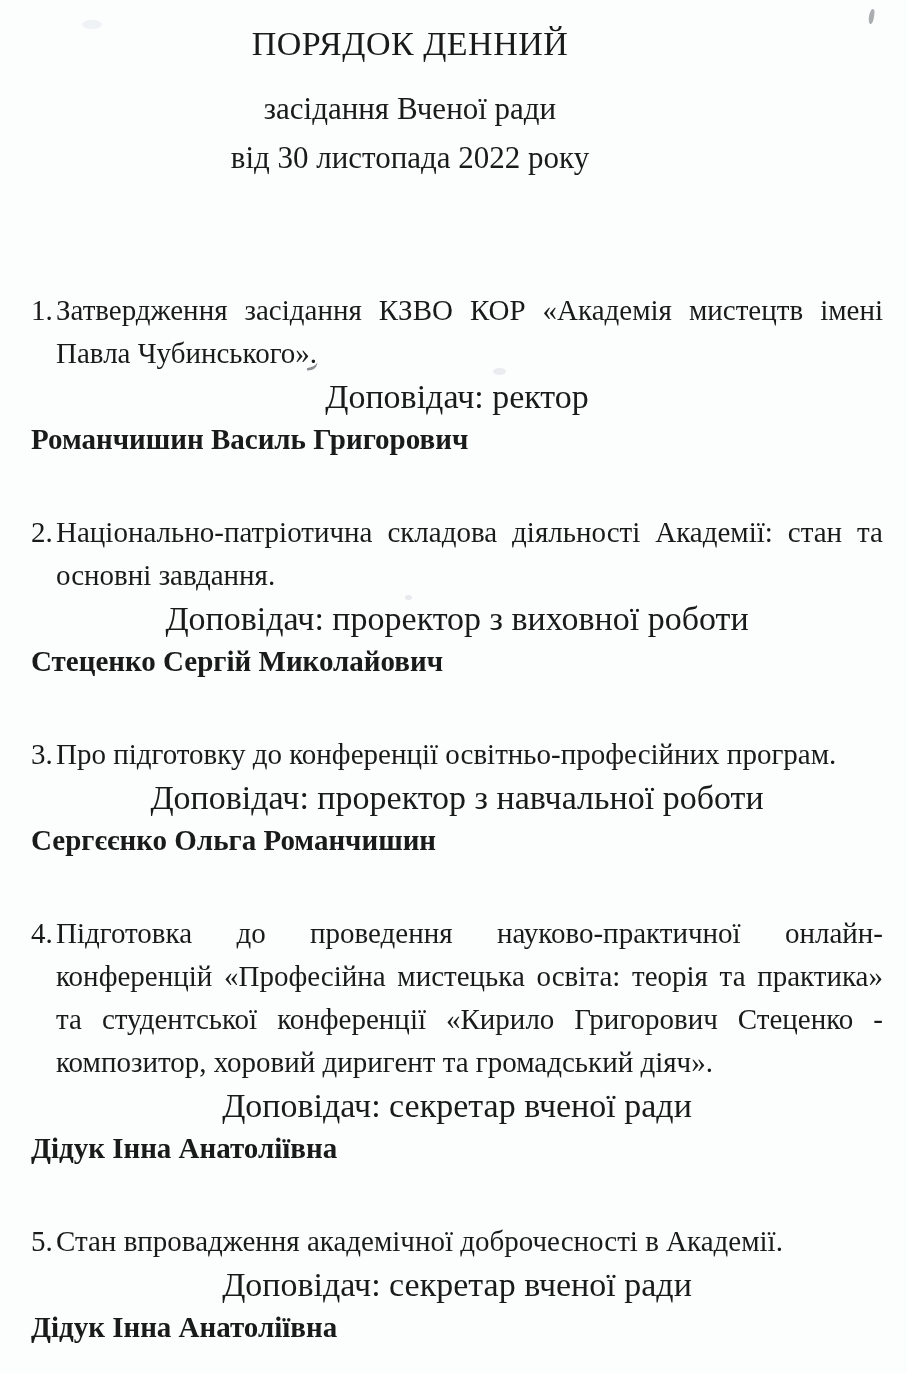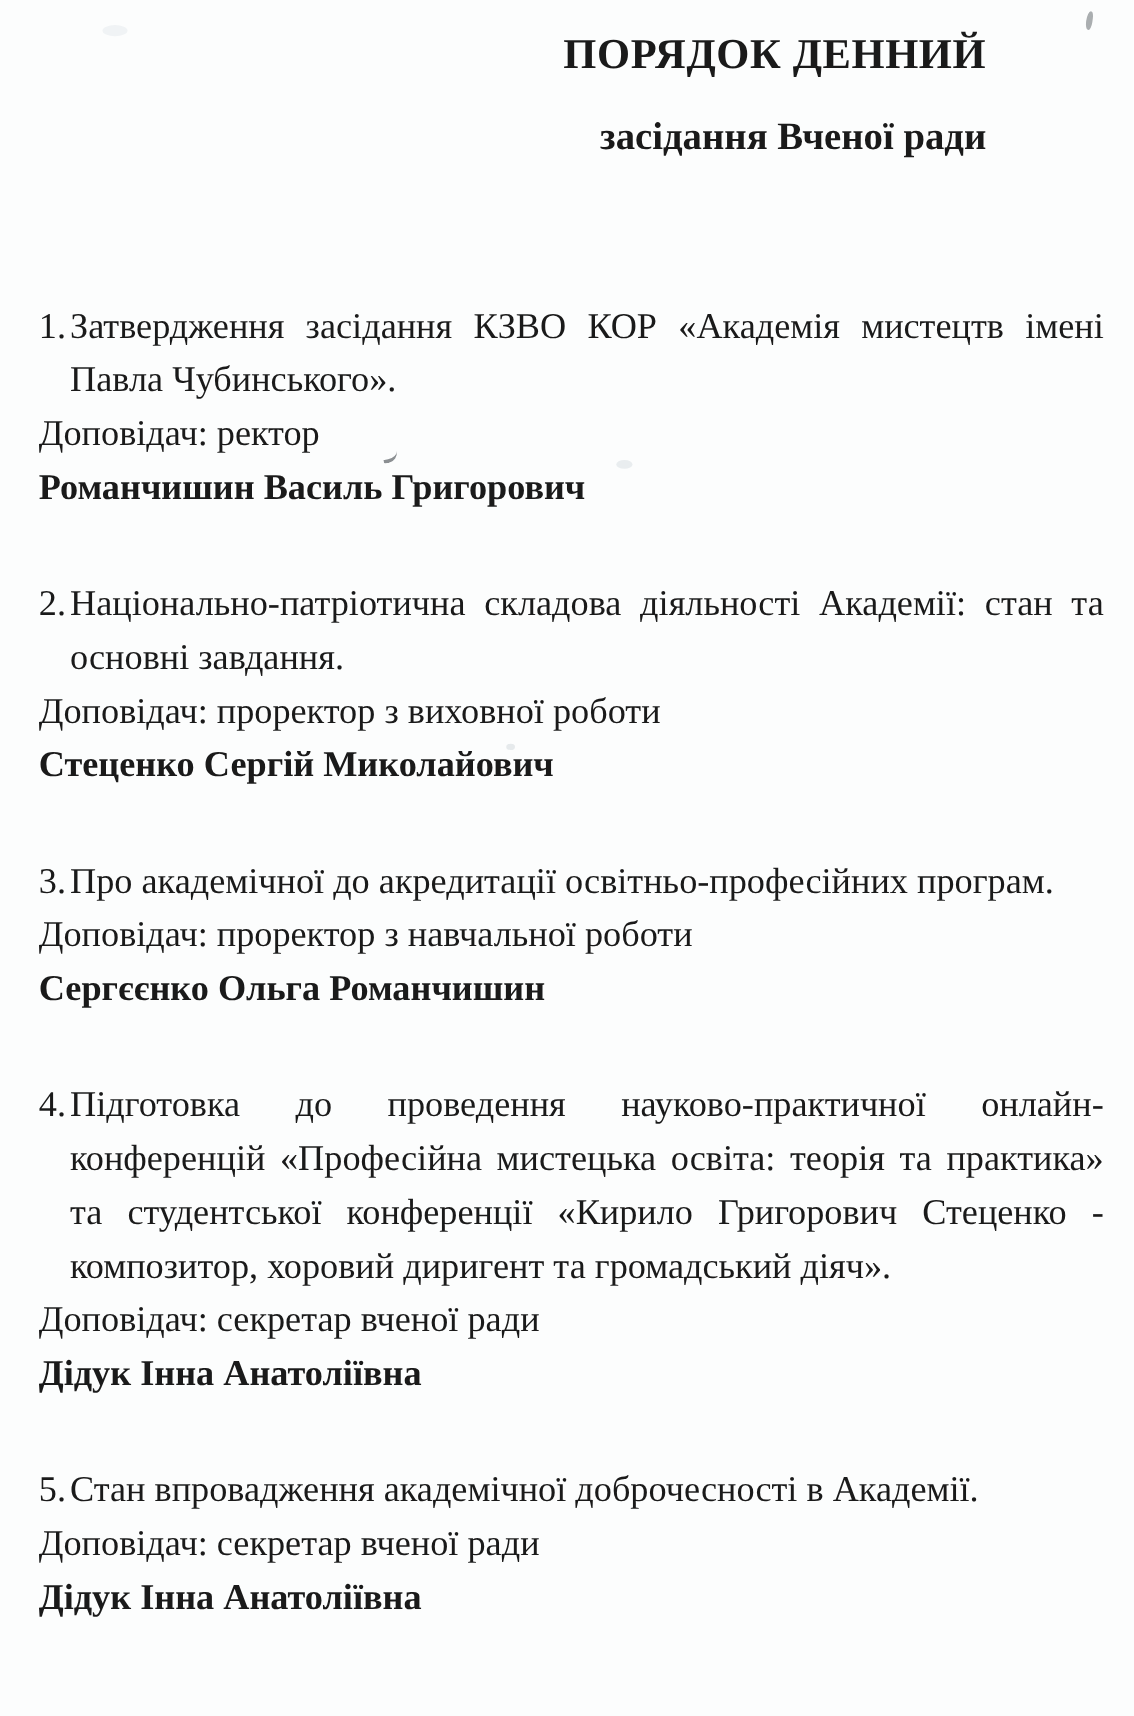--- a/index.html
+++ b/index.html
@@ -17,23 +17,23 @@
     color: #1a1a1a;
   }
   .content {
     position: absolute;
     top: 0;
     left: 0;
     right: 0;
     padding: 22px 24px 0 31px;
   }
   .doc-title {
-    text-align: right;
+    text-align: center;
     padding-right: 94px;
-    font-weight: 700;
+    font-weight: 400;
   }
   .title-line1 {
     font-size: 34px;
     line-height: 44px;
     letter-spacing: 0.5px;
   }
   .title-line2 {
     font-size: 31px;
     line-height: 38px;
     margin-top: 24px;
@@ -55,22 +55,22 @@
     text-align: justify;
     font-size: 29px;
     line-height: 43px;
   }
   .item-num {
     position: absolute;
     left: 0;
     top: 0;
   }
   .speaker-role {
-    text-align: left;
-    font-size: 29px;
+    text-align: center;
+    font-size: 34px;
     line-height: 43px;
   }
   .speaker-name {
     text-align: left;
     font-size: 29px;
     line-height: 43px;
     font-weight: 700;
   }
   
   .artifact { position: absolute; pointer-events: none; }
@@ -111,20 +111,21 @@
 </style>
 </head>
 <body>
 
 <div class="page">
   <div class="content">
 
     <div class="doc-title">
       <div class="title-line1">ПОРЯДОК ДЕННИЙ</div>
       <div class="title-line2">засідання Вченої ради</div>
+      <div class="title-line3">від 30 листопада 2022 року</div>
     </div>
 
     <div class="items">
 
       <div class="item">
         <div class="item-par">
           <span class="item-num">1.</span><span>Затвердження засідання КЗВО КОР «Академія мистецтв імені Павла Чубинського».</span>
         </div>
         <div class="speaker-role">Доповідач: ректор</div>
         <div class="speaker-name">Романчишин Василь Григорович</div>
@@ -133,21 +134,21 @@
       <div class="item">
         <div class="item-par">
           <span class="item-num">2.</span><span>Національно-патріотична складова діяльності Академії: стан та основні завдання.</span>
         </div>
         <div class="speaker-role">Доповідач: проректор з виховної роботи</div>
         <div class="speaker-name">Стеценко Сергій Миколайович</div>
       </div>
 
       <div class="item">
         <div class="item-par">
-          <span class="item-num">3.</span><span>Про академічної до акредитації освітньо-професійних програм.</span>
+          <span class="item-num">3.</span><span>Про підготовку до конференції освітньо-професійних програм.</span>
         </div>
         <div class="speaker-role">Доповідач: проректор з навчальної роботи</div>
         <div class="speaker-name">Сергєєнко Ольга Романчишин</div>
       </div>
 
       <div class="item">
         <div class="item-par">
           <span class="item-num">4.</span><span>Підготовка до проведення науково-практичної онлайн-конференцій «Професійна мистецька освіта: теорія та практика» та студентської конференції «Кирило Григорович Стеценко - композитор, хоровий диригент та громадський діяч».</span>
         </div>
         <div class="speaker-role">Доповідач: секретар вченої ради</div>

